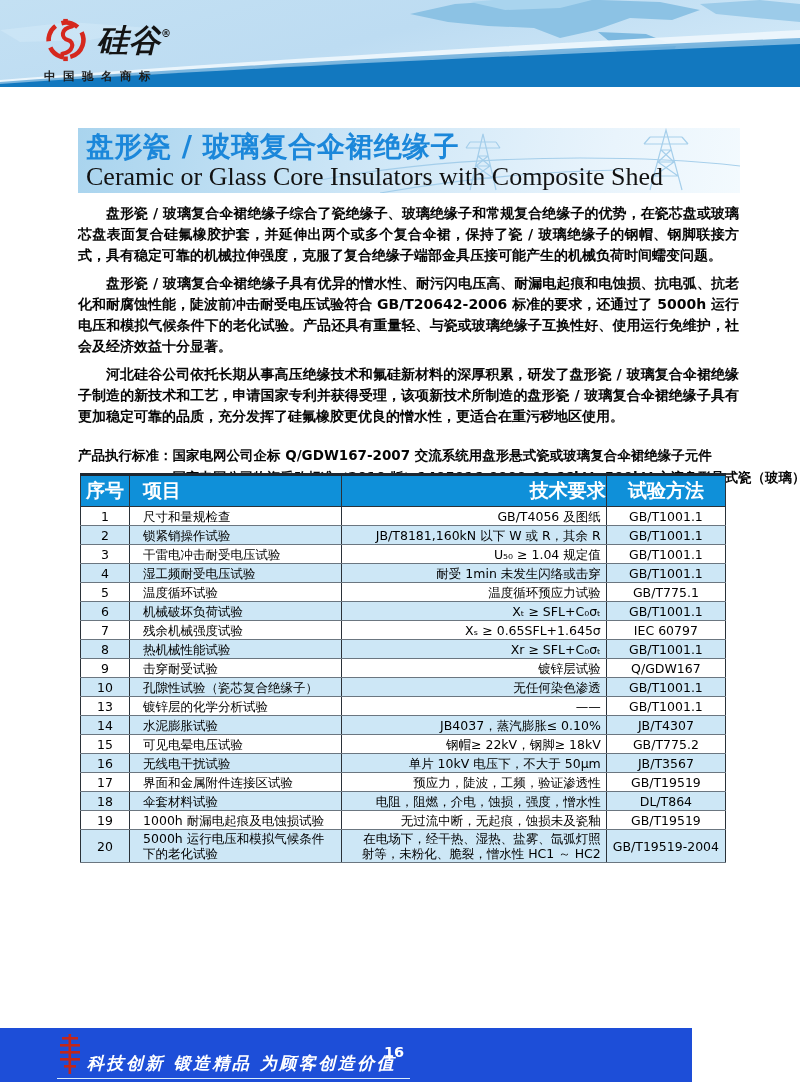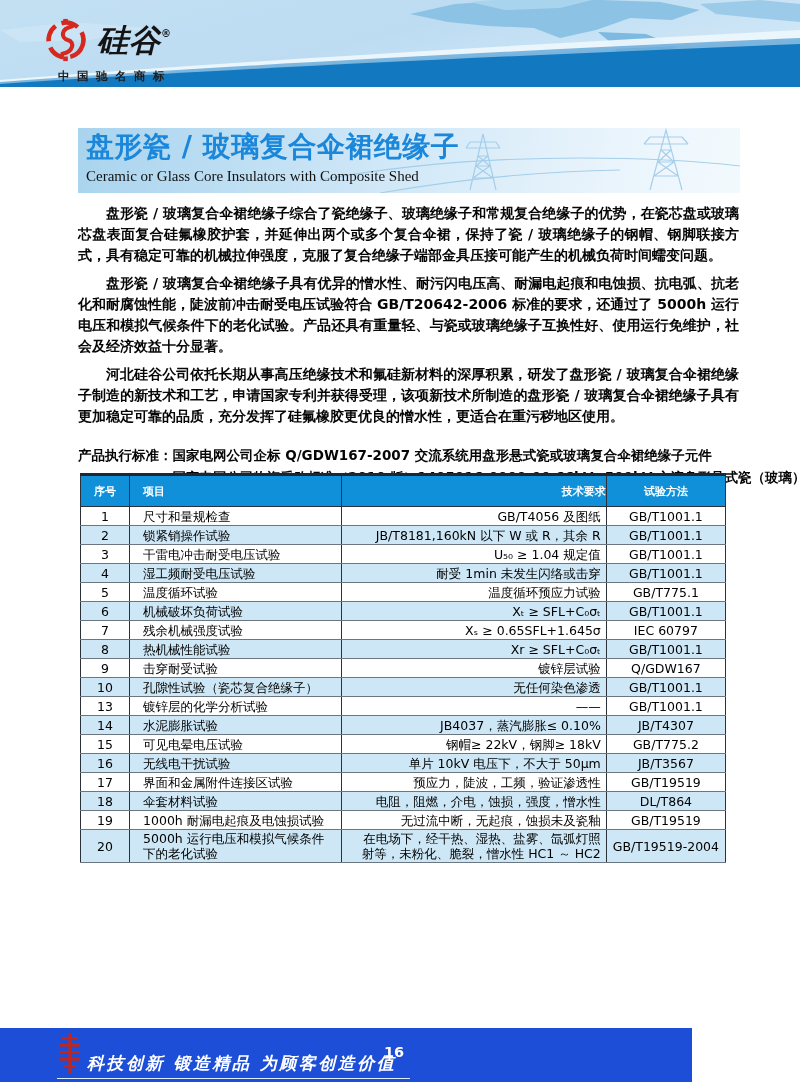--- a/index.html
+++ b/index.html
@@ -1,47 +1,47 @@
 <!DOCTYPE html>
 <html><head>
 <meta charset="utf-8">
 <style>
   html,body{margin:0;padding:0;}
   body{background:#e9e9e9;font-family:"DejaVu Sans","Liberation Sans",sans-serif;}
   .page{position:relative;width:800px;height:1086px;background:#fff;overflow:hidden;margin:0 auto;}
 
   
-  .top-header{position:absolute;top:0;left:0;width:800px;height:70px;text-align:right;}
+  .top-header{position:absolute;top:0;left:0;width:800px;height:70px;}
   .top-header svg.header-bg{position:absolute;top:0;left:0;}
   .logo{position:absolute;top:18px;left:44px;}
   .logo-row{display:flex;align-items:center;gap:9px;}
   .logo-text{font-size:31px;font-weight:bold;font-style:italic;color:#141414;line-height:1;letter-spacing:1px;}
   .logo-reg{font-size:10px;vertical-align:14px;font-style:normal;font-weight:bold;}
   .logo-tagline{font-size:11.5px;font-weight:bold;color:#1c1c1c;letter-spacing:7.5px;margin-top:7px;white-space:nowrap;}
 
   
   .banner{position:absolute;top:128px;left:78px;width:662px;height:65px;
     background:linear-gradient(100deg,#a9d4ee 0%,#cfe7f7 45%,#e9f4fc 80%,#f3fafe 100%);overflow:hidden;}
   .banner svg.towers{position:absolute;top:0;right:0;}
   .banner-title{margin:2px 0 0 8px;font-size:28px;font-weight:bold;color:#1b87da;letter-spacing:.5px;line-height:34px;position:relative;}
-  .banner-subtitle{margin:0 0 0 8px;font-size:15px;font-weight:normal;color:#121212;
+  .banner-subtitle{margin:0 0 0 8px;font-size:26px;font-weight:normal;color:#121212;
     font-family:"Liberation Serif","DejaVu Serif",serif;line-height:25px;position:relative;}
 
   
   .content{position:absolute;top:196px;left:78px;width:661px;}
   .content p{margin:7px 0 0 0;font-size:14px;font-weight:bold;line-height:21px;
     text-indent:2em;text-align:justify;color:#060606;}
   .standards{display:flex;margin-top:17px;font-size:13.5px;font-weight:bold;color:#060606;line-height:22px;}
   .std-label{white-space:nowrap;}
   .std-lines div{white-space:nowrap;}
 
   
   .spec-table{position:absolute;top:473px;left:80px;width:646px;border-collapse:collapse;
     border:1px solid #2a3138;border-top:3px solid #1d2731;table-layout:fixed;}
-  .spec-table th{background:#0f90d9;color:#fff;font-size:11px;font-weight:bold;height:30px;
+  .spec-table th{background:#0f90d9;color:#fff;font-size:19px;font-weight:bold;height:30px;
     border:1px solid #2a3138;padding:0;}
   .spec-table td{font-size:12.5px;color:#000;height:16px;padding:1px 5px;line-height:1.2;
     border-top:1px solid #6b7680;border-bottom:1px solid #6b7680;
     border-left:1px solid #2a3138;border-right:1px solid #2a3138;overflow:hidden;}
   .spec-table tr.alt td{background:#cde7f6;}
   .col-no{width:48px;text-align:center;}
   .col-item{width:198px;text-align:left;padding-left:13px !important;}
   .col-requirement{width:250px;text-align:right;padding-left:13px !important;}
   .col-method{width:118px;text-align:center;}
 

